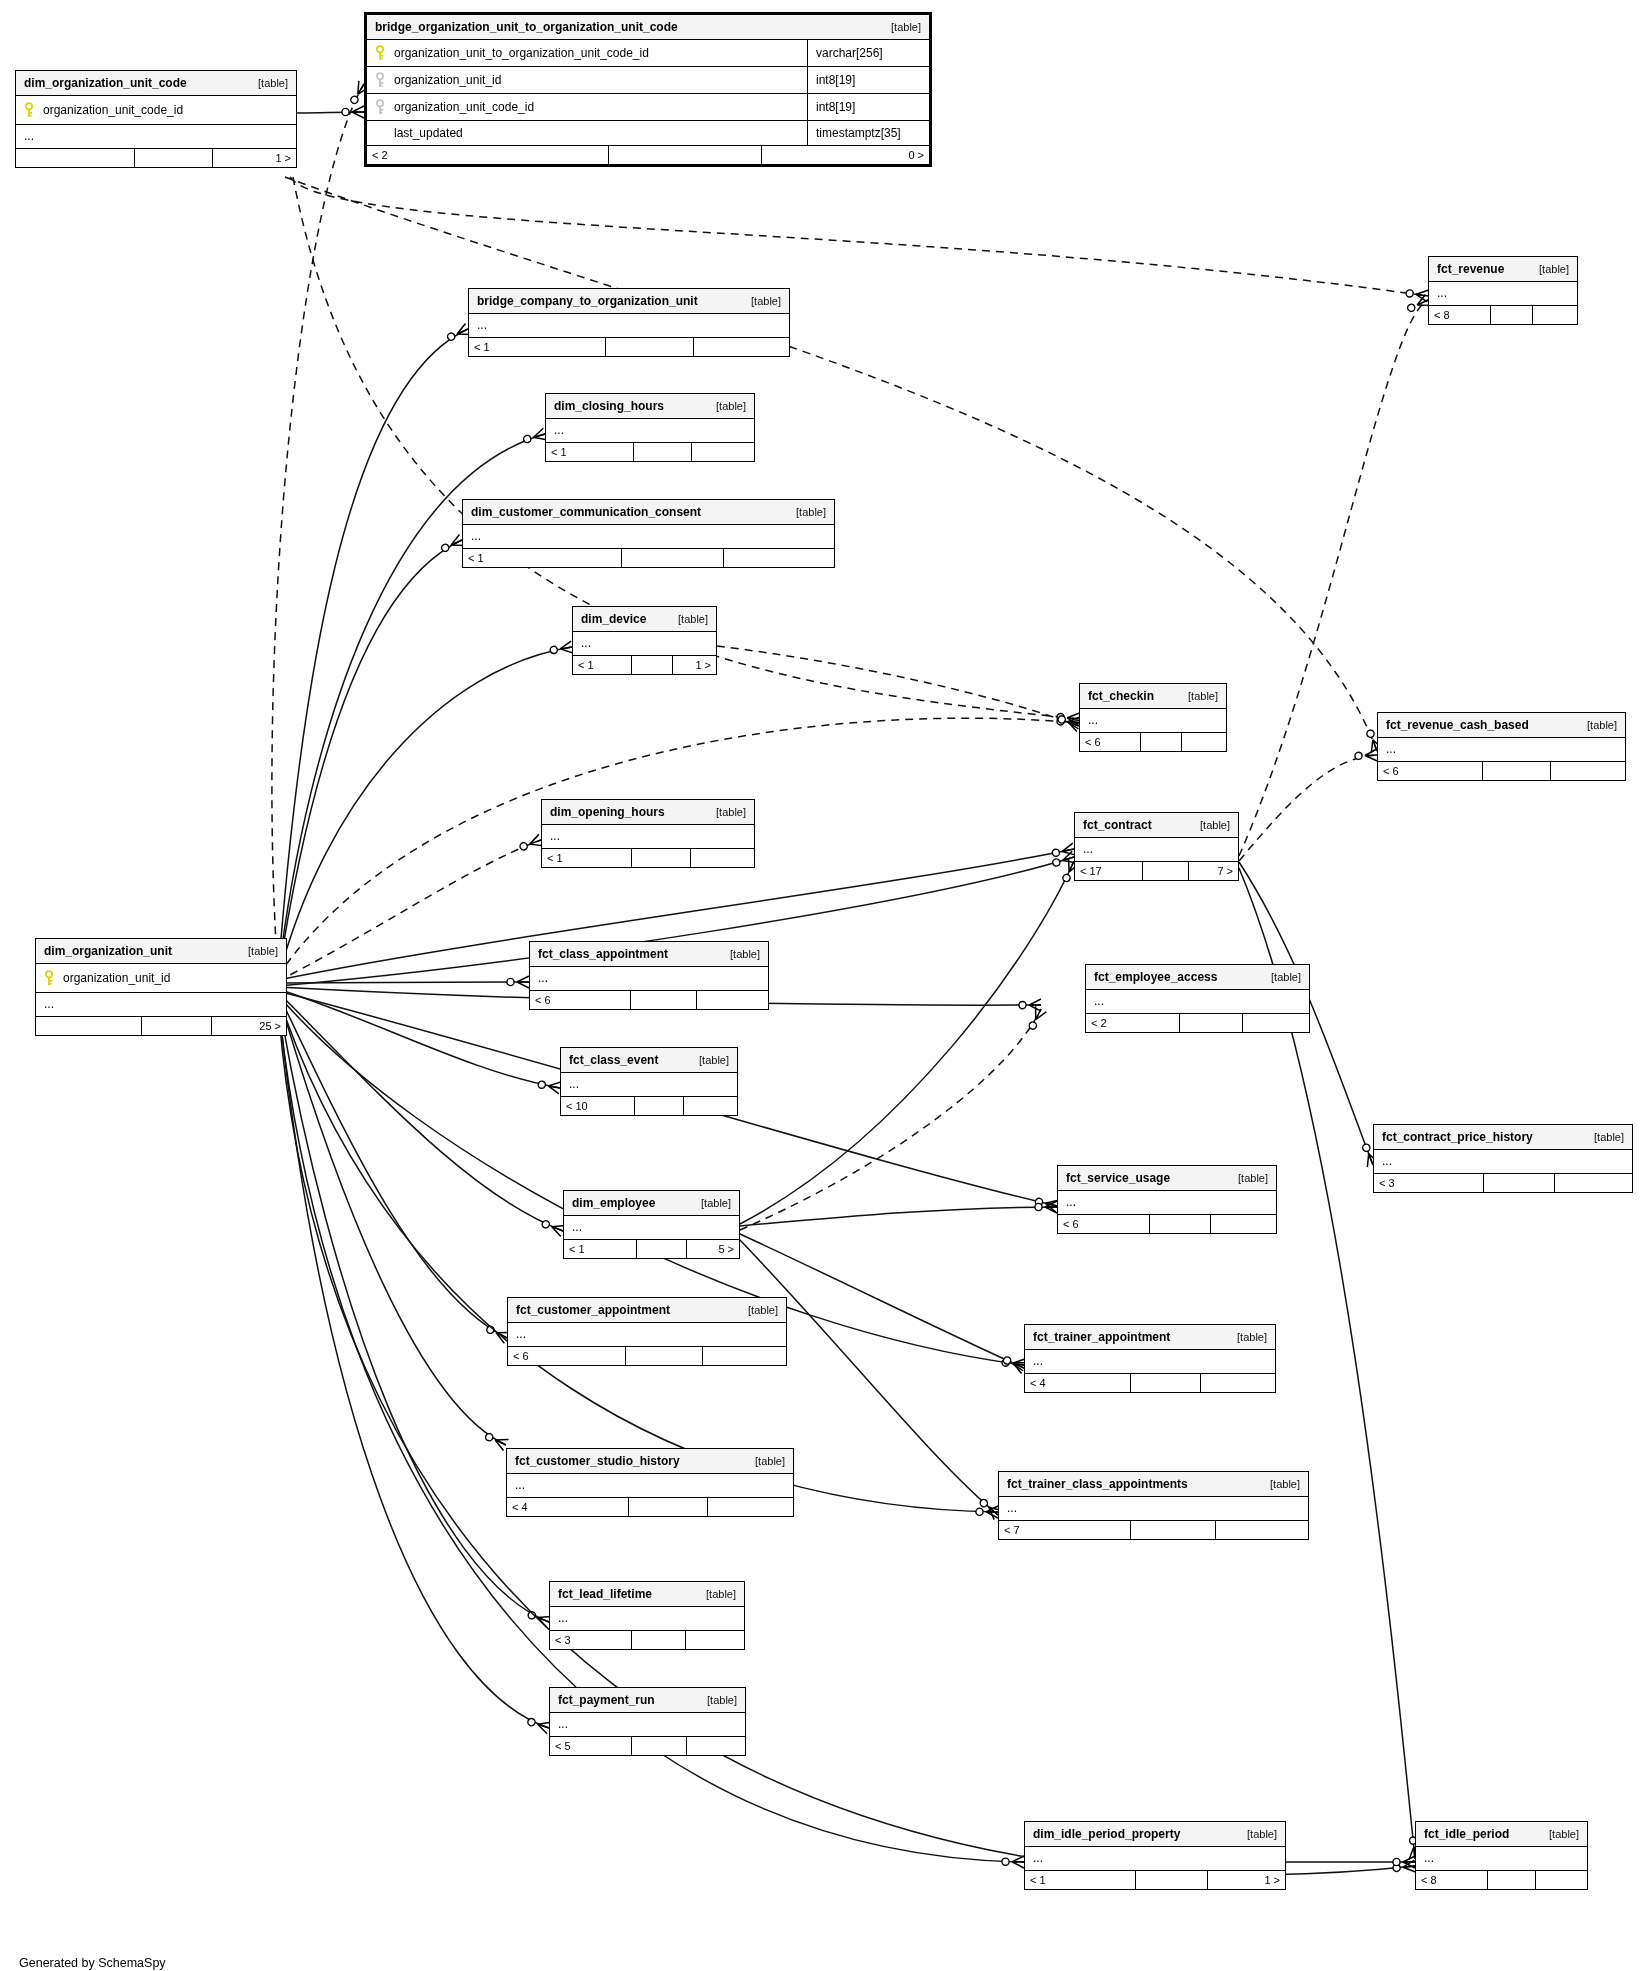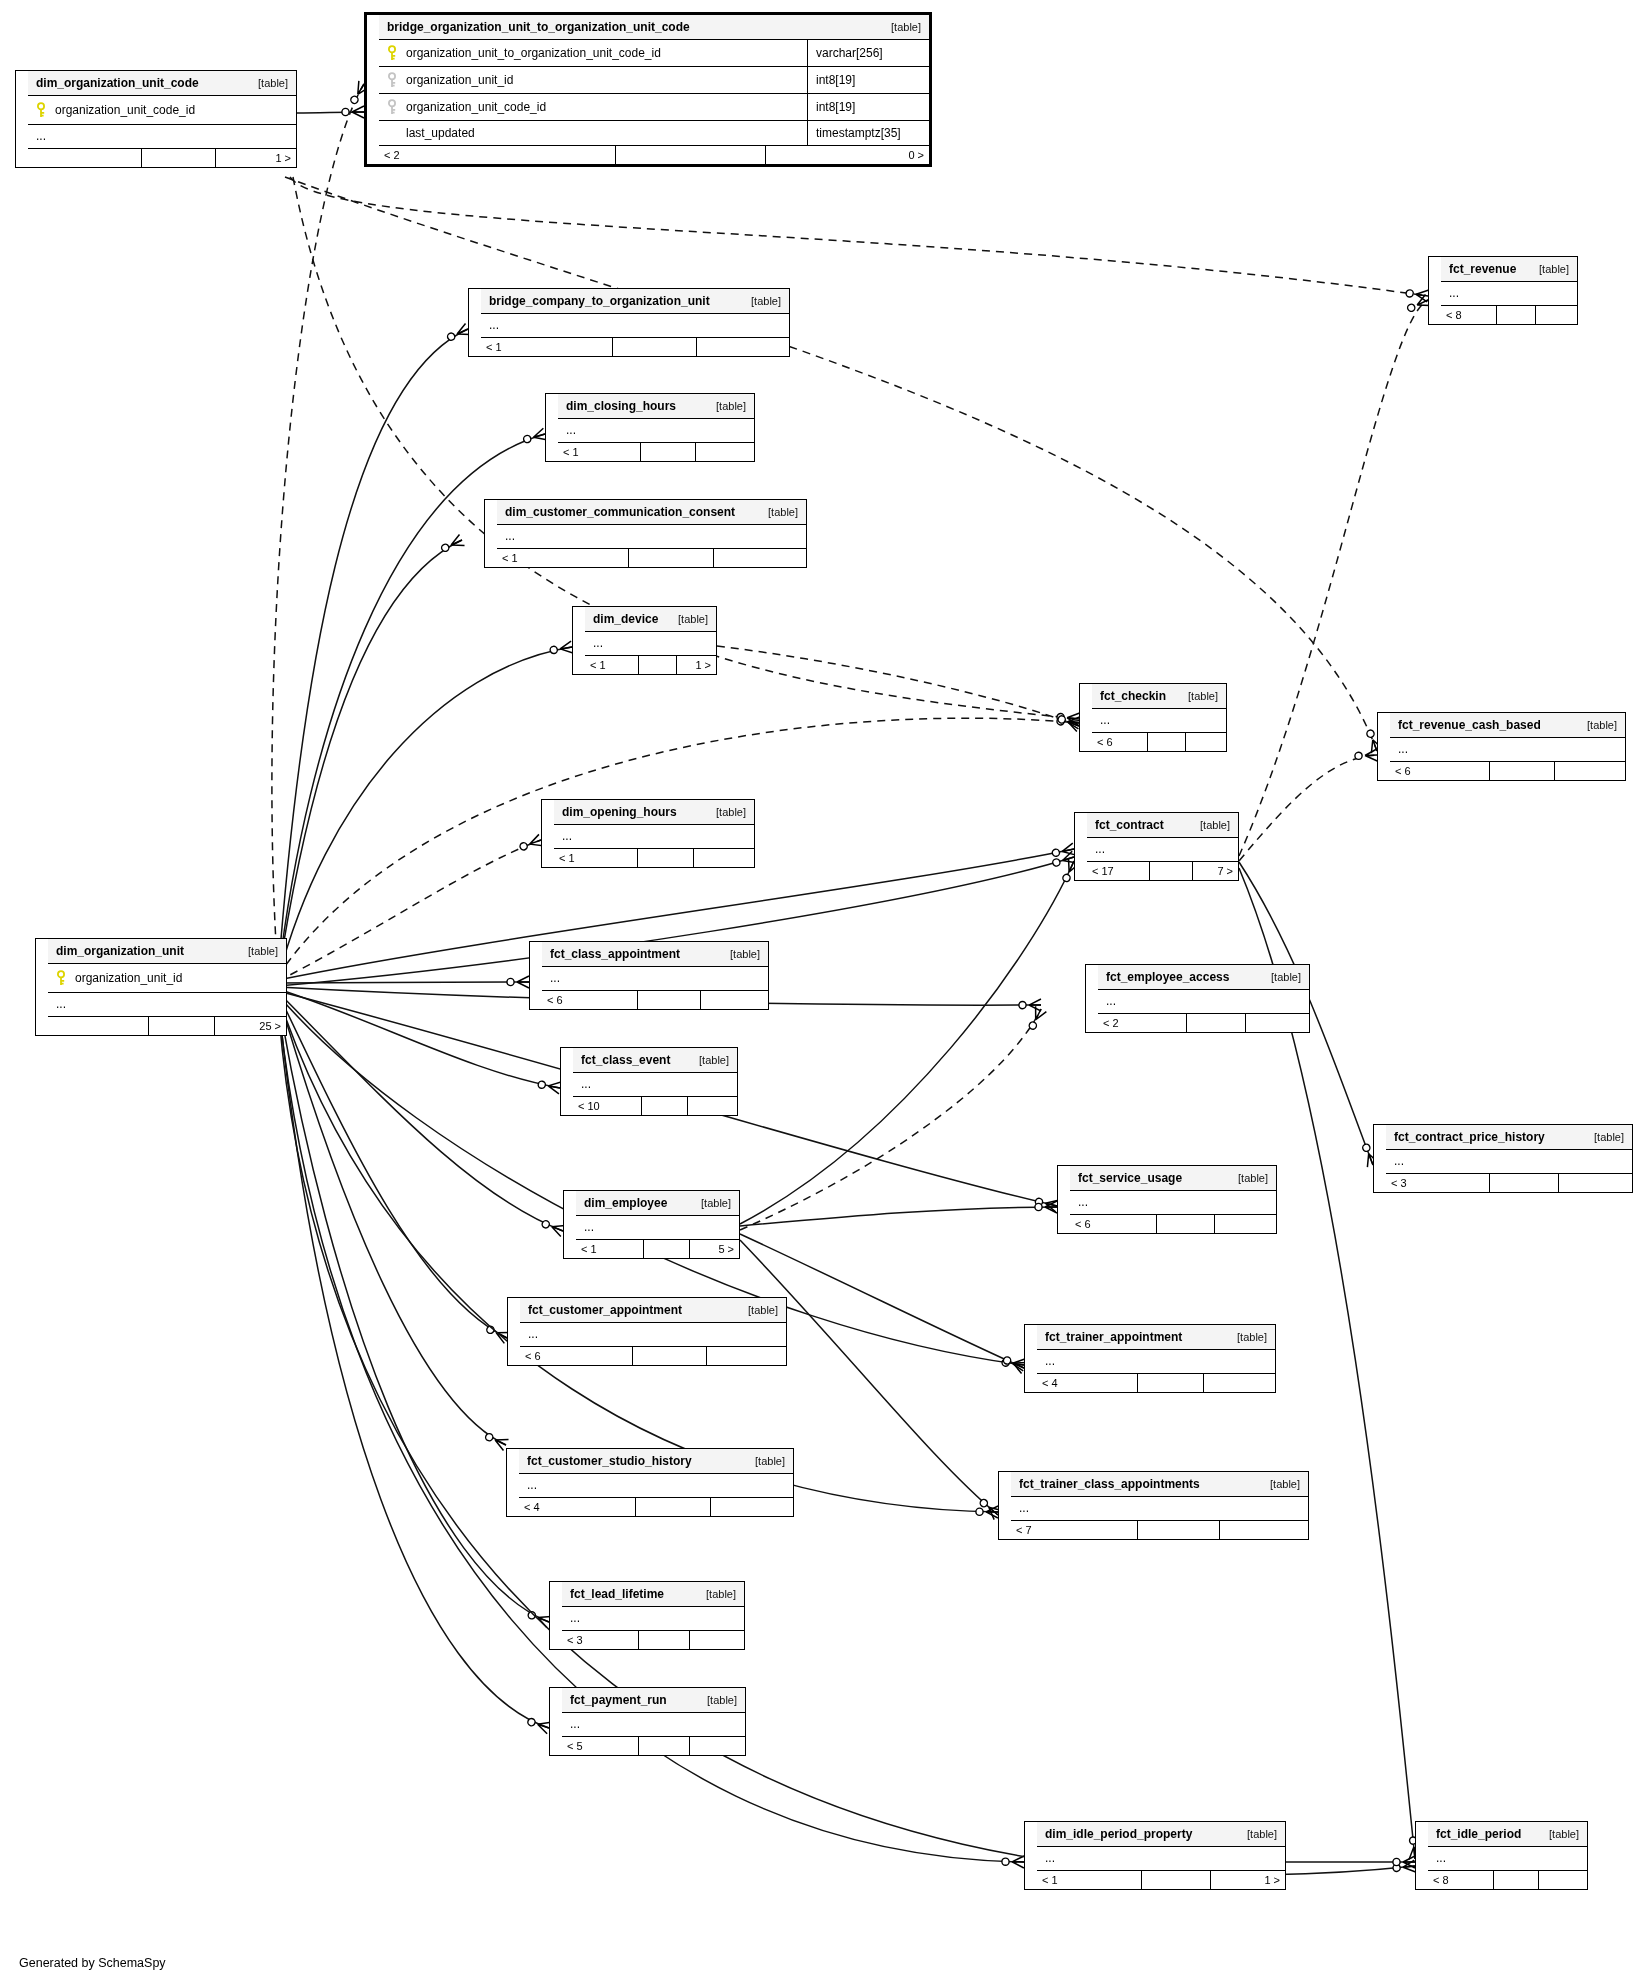--- a/index.html
+++ b/index.html
@@ -1,20 +1,20 @@
 <!DOCTYPE html>
 <html><head>
 <meta charset="utf-8">
 <style>
   html,body{margin:0;padding:0;background:#fff;}
   #canvas{position:relative;width:1644px;height:1971px;background:#fff;overflow:hidden;
           font-family:"Liberation Sans",sans-serif;}
   #rel-layer{position:absolute;left:0;top:0;z-index:1;}
   .t{position:absolute;z-index:2;background:#fff;border:1.6px solid #000;box-sizing:border-box;
-     font-size:12px;color:#000;padding-left:12px;}
+     font-size:12px;color:#000;}
   .t.em{border-width:3px;}
   .h{display:flex;justify-content:space-between;align-items:center;gap:12px;
      background:#f4f4f4;border-bottom:1.6px solid #000;padding:5px 8px;}
   .n{font-weight:700;white-space:nowrap;}
   .b{font-size:11px;white-space:nowrap;color:#111;}
   .d{padding:4px 8px;line-height:15px;min-height:15px;}
   .kr+.d{border-top:1.2px solid #000;}
   .f{display:flex;border-top:1.2px solid #000;font-size:11px;}
   .c{padding:3px 5px;min-height:17px;box-sizing:border-box;white-space:nowrap;}
   .c+.c{border-left:1.2px solid #000;}
@@ -216,21 +216,21 @@
         <span class="b">[table]</span>
       </div>
   <div class="d">...</div>
   <div class="f">
         <span class="c c1">&lt; 1</span>
         <span class="c c2"></span>
         <span class="c c3"></span>
       </div>
 </div>
 
-<div class="t" style="left:484px;top:499px;width:323px;">
+<div class="t" style="left:462px;top:499px;width:373px;">
   <div class="h">
         <span class="n">dim_customer_communication_consent</span>
         <span class="b">[table]</span>
       </div>
   <div class="d">...</div>
   <div class="f">
         <span class="c c1">&lt; 1</span>
         <span class="c c2"></span>
         <span class="c c3"></span>
       </div>

